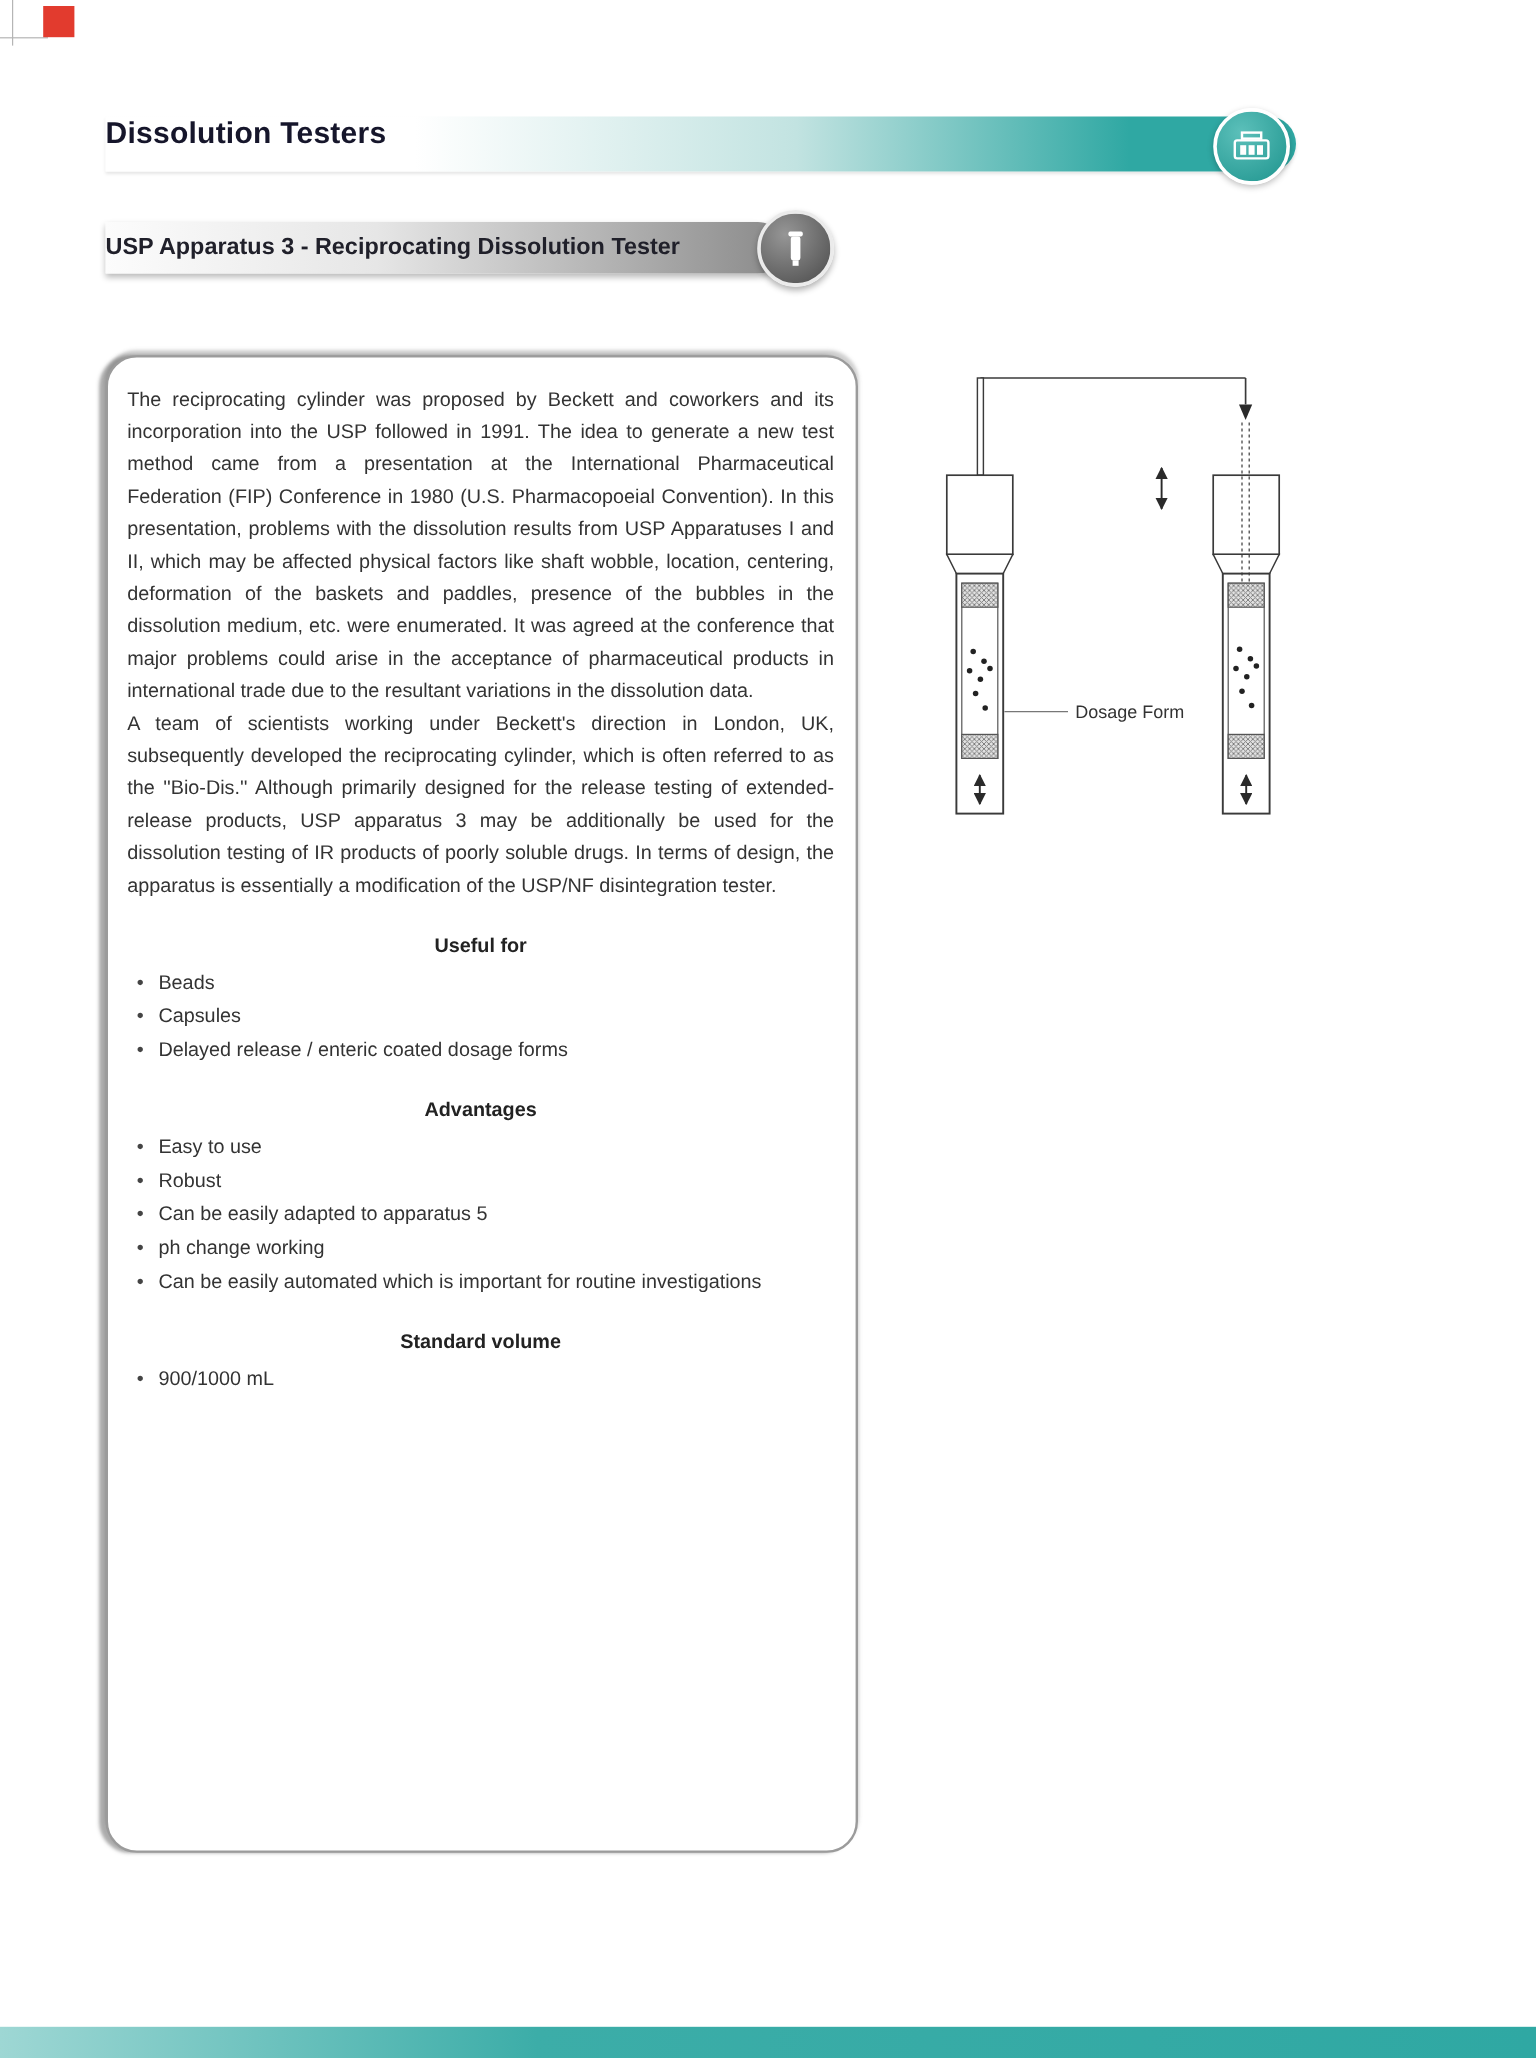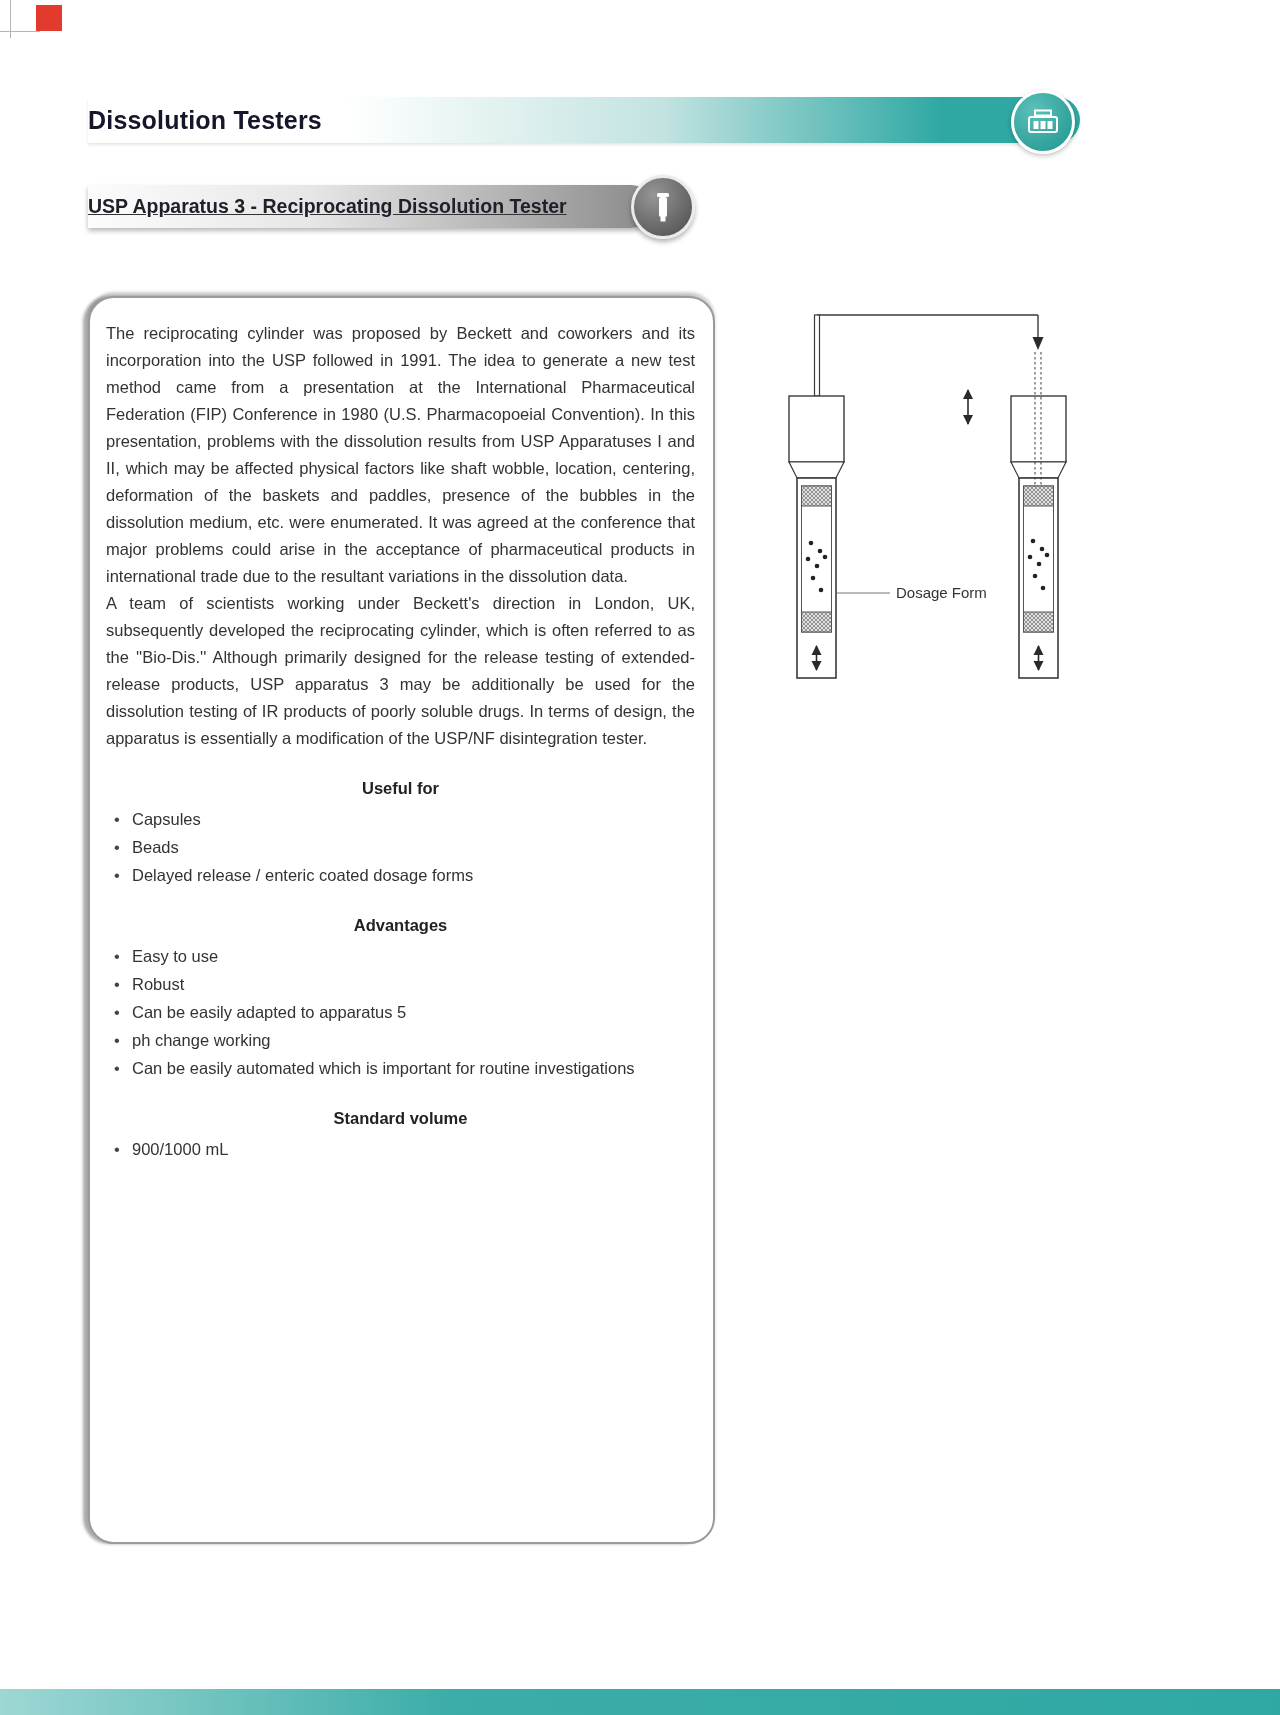--- a/index.html
+++ b/index.html
@@ -16,41 +16,40 @@
   
   .crop-v { position: absolute; left: 10px; top: 0; width: 1px; height: 38px; background: #b5b5b5; }
   .crop-h { position: absolute; left: 0; top: 31px; width: 40px; height: 1px; background: #b5b5b5; }
   .brand-square { position: absolute; left: 36px; top: 5px; width: 26px; height: 26px; background: #e23b2e; }
 
   
   .header-bar {
     position: absolute; left: 88px; top: 97px; width: 992px; height: 46px;
     border-radius: 0 23px 23px 0;
     background: linear-gradient(90deg, #ffffff 0%, #ffffff 26%, #c2e3e1 58%, #2fa8a3 86%, #2fa8a3 100%);
-    display: flex; align-items: center;
+    display: flex; 
     box-shadow: 0 2px 3px rgba(0,0,0,0.10);
   }
   .page-title { font-size: 25px; font-weight: bold; color: #16162b; letter-spacing: 0.2px; }
   .header-badge {
     position: absolute; left: 1011px; top: 90px; width: 64px; height: 64px;
     border-radius: 50%;
     background: radial-gradient(circle at 35% 30%, #5cc0ba, #1e948e);
     border: 3px solid #ffffff;
     box-shadow: 0 2px 5px rgba(0,0,0,0.25);
     display: flex; align-items: center; justify-content: center;
   }
 
   
   .section-bar {
     position: absolute; left: 88px; top: 185px; width: 565px; height: 43px;
     border-radius: 0 22px 22px 0;
     background: linear-gradient(90deg, #fcfcfc 0%, #e6e6e6 40%, #b3b3b3 74%, #8a8a8a 100%);
     display: flex; align-items: center;
     box-shadow: 0 3px 5px rgba(0,0,0,0.28);
-    text-decoration: underline;
   }
   .section-title { font-size: 19.5px; font-weight: bold; color: #20202a; }
   .section-badge {
     position: absolute; left: 631px; top: 175px; width: 64px; height: 64px;
     border-radius: 50%;
     background: radial-gradient(circle at 35% 30%, #969696, #4a4a4a);
     border: 3px solid #ebebeb;
     box-shadow: 0 3px 5px rgba(0,0,0,0.3);
     display: flex; align-items: center; justify-content: center;
   }
@@ -122,22 +121,22 @@
       <rect x="17.5" y="30" width="5" height="4.5" fill="#ffffff"></rect>
     </svg>
   </div>
 
   <div class="content-box">
     <p>The reciprocating cylinder was proposed by Beckett and coworkers and its incorporation into the USP followed in 1991. The idea to generate a new test method came from a presentation at the International Pharmaceutical Federation (FIP) Conference in 1980 (U.S. Pharmacopoeial Convention). In this presentation, problems with the dissolution results from USP Apparatuses I and II, which may be affected physical factors like shaft wobble, location, centering, deformation of the baskets and paddles, presence of the bubbles in the dissolution medium, etc. were enumerated. It was agreed at the conference that major problems could arise in the acceptance of pharmaceutical products in international trade due to the resultant variations in the dissolution data.</p>
     <p>A team of scientists working under Beckett's direction in London, UK, subsequently developed the reciprocating cylinder, which is often referred to as the ''Bio-Dis.'' Although primarily designed for the release testing of extended-release products, USP apparatus 3 may be additionally be used for the dissolution testing of IR products of poorly soluble drugs. In terms of design, the apparatus is essentially a modification of the USP/NF disintegration tester.</p>
 
     <h3>Useful for</h3>
     <ul>
+      <li>Beads</li>
       <li>Capsules</li>
-      <li>Beads</li>
       <li>Delayed release / enteric coated dosage forms</li>
     </ul>
 
     <h3>Advantages</h3>
     <ul>
       <li>Easy to use</li>
       <li>Robust</li>
       <li>Can be easily adapted to apparatus 5</li>
       <li>ph change working</li>
       <li>Can be easily automated which is important for routine investigations</li>

